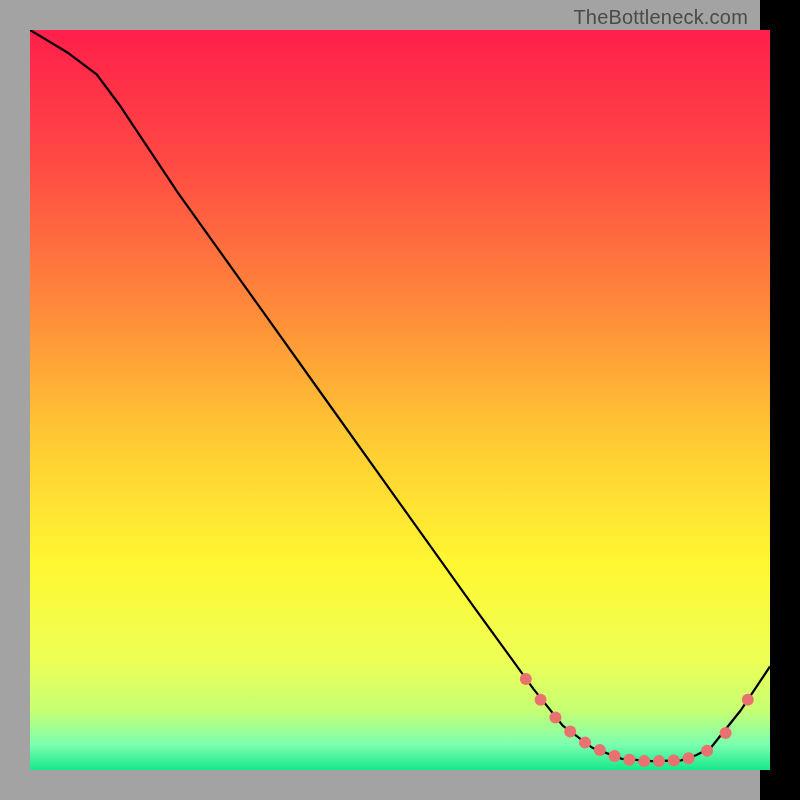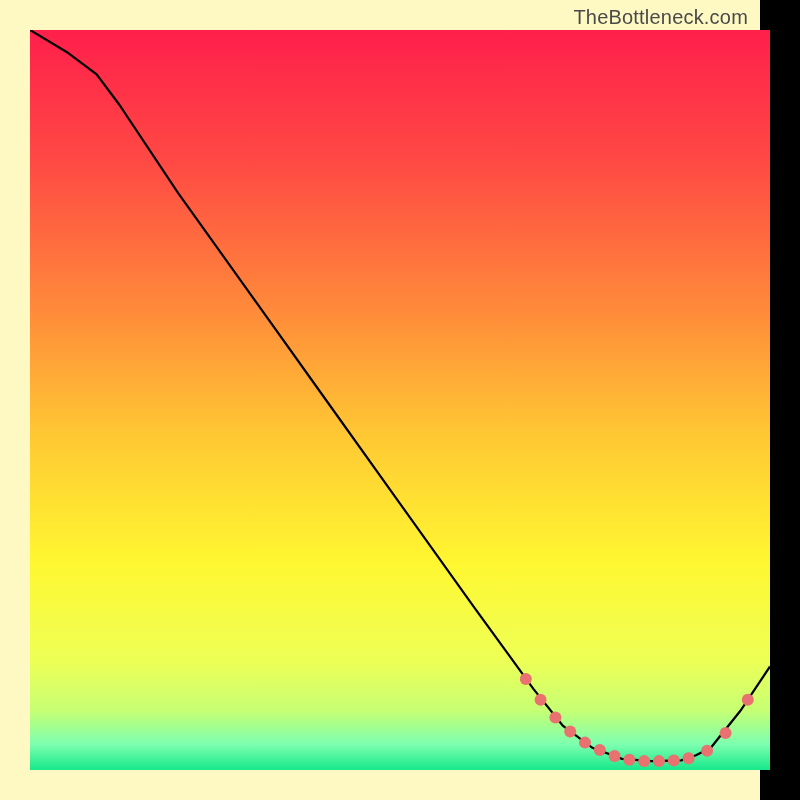--- a/index.html
+++ b/index.html
@@ -7,21 +7,21 @@
     padding: 0;
     width: 800px;
     height: 800px;
     background: #000;
     overflow: hidden;
   }
   .frame {
     position: relative;
     width: 760px;
     height: 800px;
-    background: #fef9c3;
+    background: #a3a3a3;
   }
   .plot {
     position: absolute;
     left: 30px;
     top: 30px;
     width: 740px;
     height: 740px;
   }
   .watermark {
     position: absolute;

